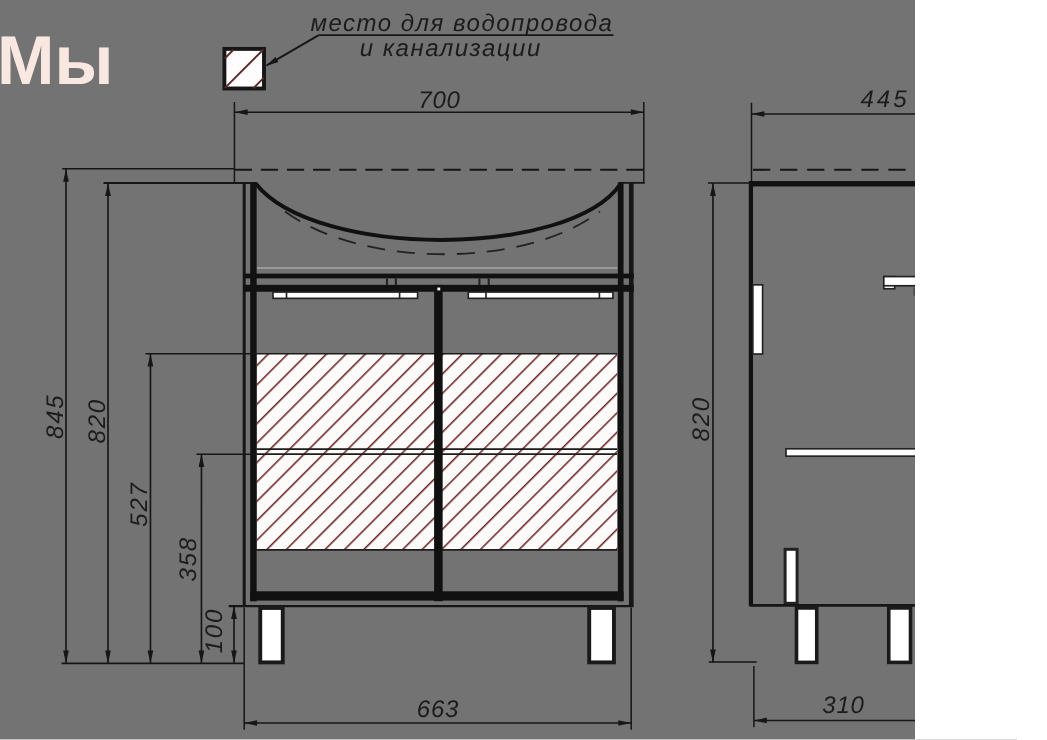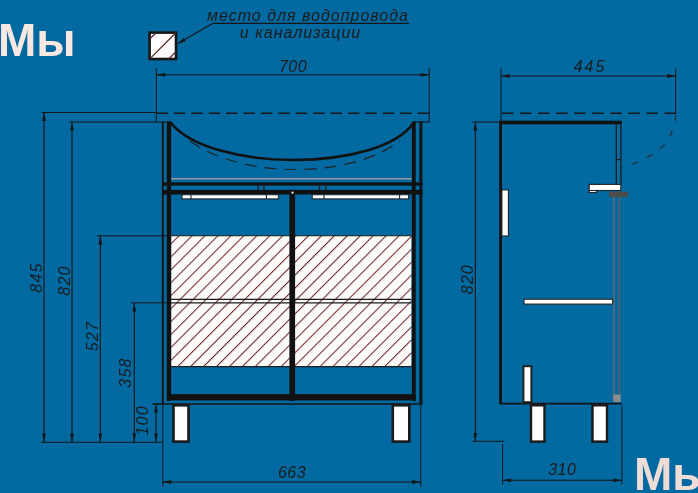--- a/index.html
+++ b/index.html
@@ -1,16 +1,16 @@
 <!DOCTYPE html>
 <html><head>
 <meta charset="utf-8">
 <style>
   html,body{margin:0;padding:0;background:#ffffff;}
-  #page{position:relative;width:698px;height:493px;background:#0369a1;overflow:hidden;}
+  #page{position:relative;width:610px;height:493px;background:#737373;overflow:hidden;}
   svg{position:absolute;left:0;top:0;}
   text{font-family:"Liberation Sans",sans-serif;font-style:italic;fill:#1c1c1c;}
 </style>
 </head>
 <body>
 <div id="page">
 <svg width="698" height="493" viewBox="0 0 698 493">
 <defs>
   <path id="arr" d="M0,0 L8.6,1.9 L8.6,-1.9 Z" fill="#161616"></path>
   <pattern id="hatch" patternUnits="userSpaceOnUse" width="9.15" height="9.15" patternTransform="rotate(-45)">

